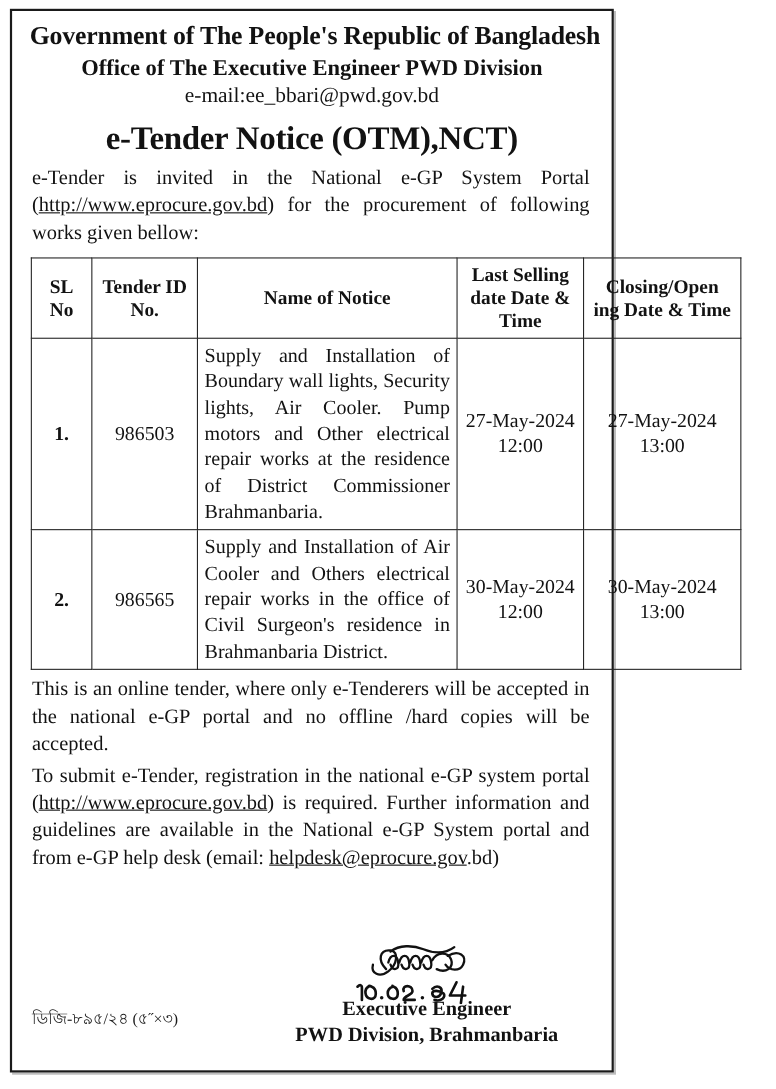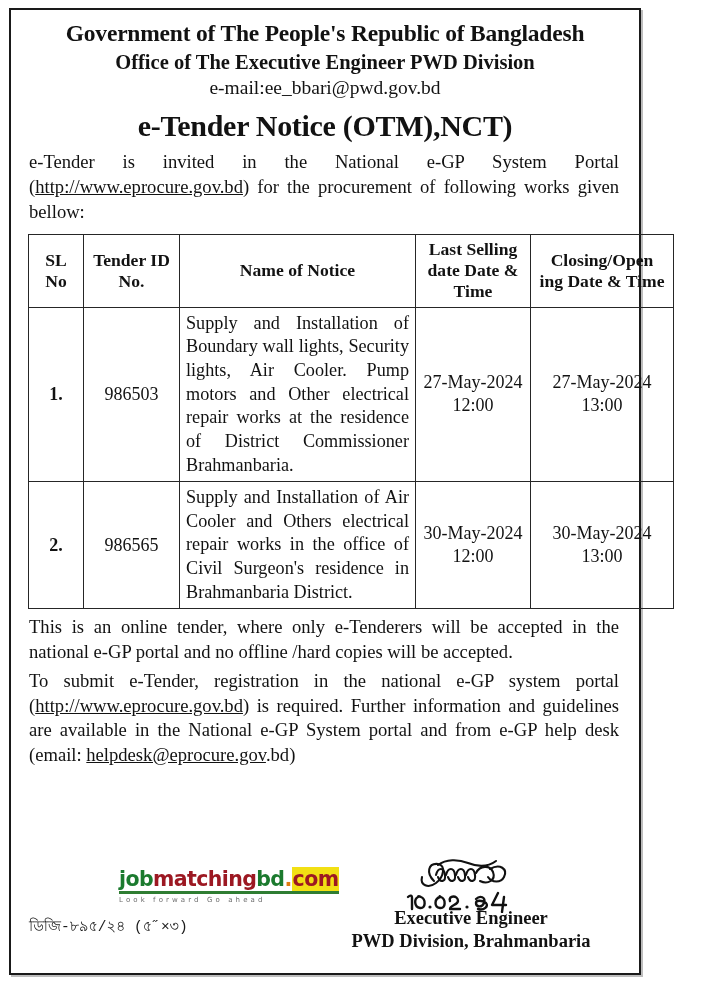--- a/index.html
+++ b/index.html
@@ -13,21 +13,21 @@
     height: 990px;
     font-family: "Liberation Serif", "DejaVu Serif", serif;
     color: #121212;
     position: relative;
     overflow: hidden;
   }
   .page {
     position: absolute;
     left: 9px;
     top: 8px;
-    width: 632px;
+    width: 549px;
     height: 967px;
     border: 2px solid #1a1a1a;
     box-sizing: border-box;
     background: #ffffff;
     box-shadow: 2px 2px 0 #bdbdbd;
   }
   .inner {
     padding: 10px 16px 0 16px;
   }
 
@@ -197,21 +197,21 @@
     letter-spacing: 3.1px;
     margin-top: 2px;
     white-space: nowrap;
   }
 
   
   .bn-code {
     position: absolute;
     left: 18px;
     top: 62px;
-    font-family: Liberation Mono, monospace;
+    font-family: Liberation Serif, serif;
     font-size: 14.5px;
     color: #1a1a1a;
     white-space: nowrap;
   }
 
   
   .sig-block {
     position: absolute;
     right: 18px;
     top: 2px;
@@ -295,24 +295,20 @@
     </table>
 
     <div class="foot-p first">This is an online tender, where only e-Tenderers will be accepted in the national e-GP portal and no offline /hard copies will be accepted.</div>
 
     <div class="foot-p"><span>To submit e-Tender, registration in the national e-GP system portal (</span><span class="ulink">http://www.eprocure.gov.bd</span><span>) is required. Further information and guidelines are available in the National e-GP System portal and from e-GP help desk (email: </span><span class="ulink">helpdesk@eprocure.gov</span><span>.bd)</span></div>
 
   </div>
 
   <div class="bottom">
 
-    <div class="logo-wrap">
-      <div class="logo-text"><span class="lg-green">job</span><span class="lg-red">matching</span><span class="lg-green">bd</span><span class="lg-dot">.</span><span class="lg-com">com</span></div>
-      <div class="logo-tag">Look forward Go ahead</div>
-    </div>
 
     <div class="bn-code">ডিজি-৮৯৫/২৪ (৫˝×৩)</div>
 
     <div class="sig-block">
       <svg class="sig-svg" viewBox="0 0 190 58">
         <g fill="none" stroke="#111111" stroke-width="2.1" stroke-linecap="round" stroke-linejoin="round">
           <path d="M58 26 C50 18, 52 8, 62 9 C70 10, 68 22, 60 28 C52 34, 44 30, 46 22"></path>
           <path d="M62 10 C70 4, 82 4, 92 8 C102 12, 112 12, 120 6"></path>
           <path d="M60 20 C62 12, 68 12, 69 20 C70 27, 64 28, 62 22"></path>
           <path d="M70 20 C72 12, 78 12, 79 20 C80 27, 74 28, 72 22"></path>

